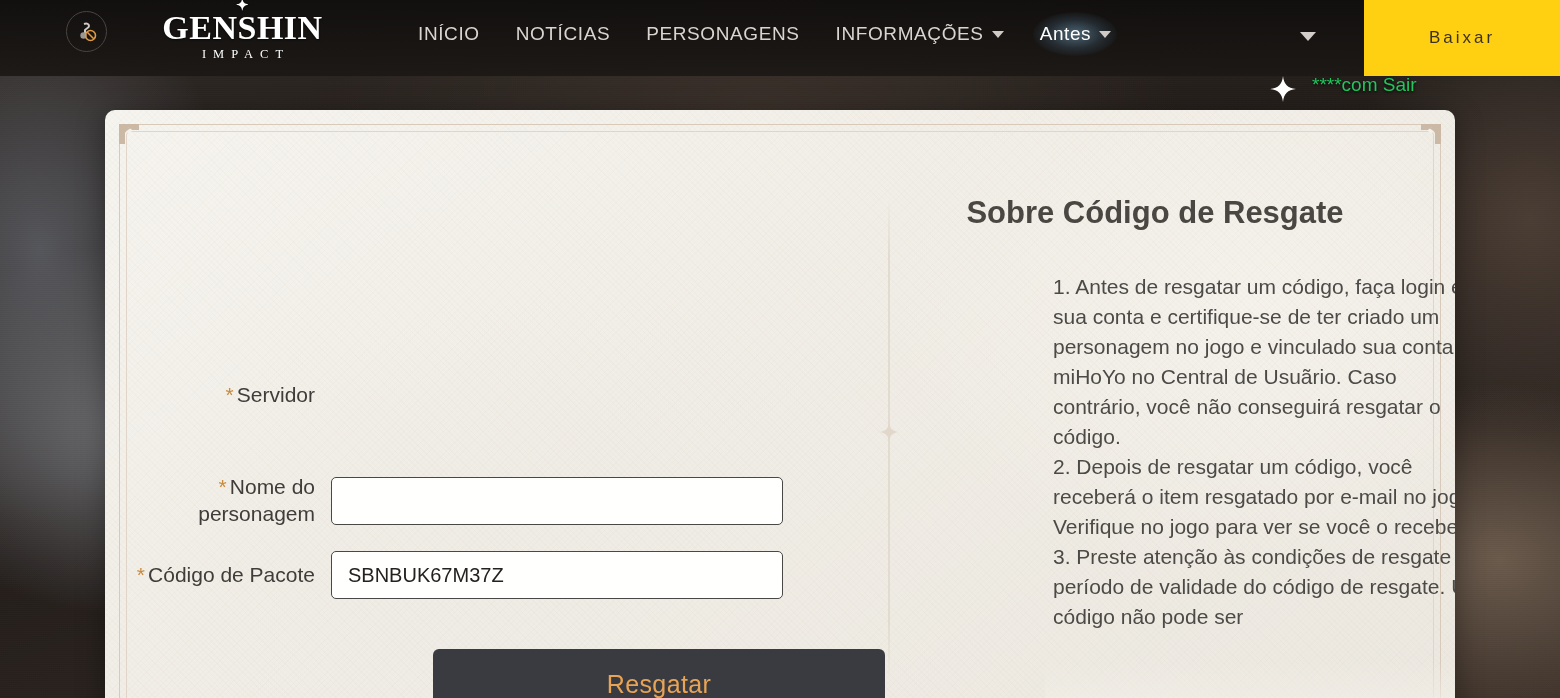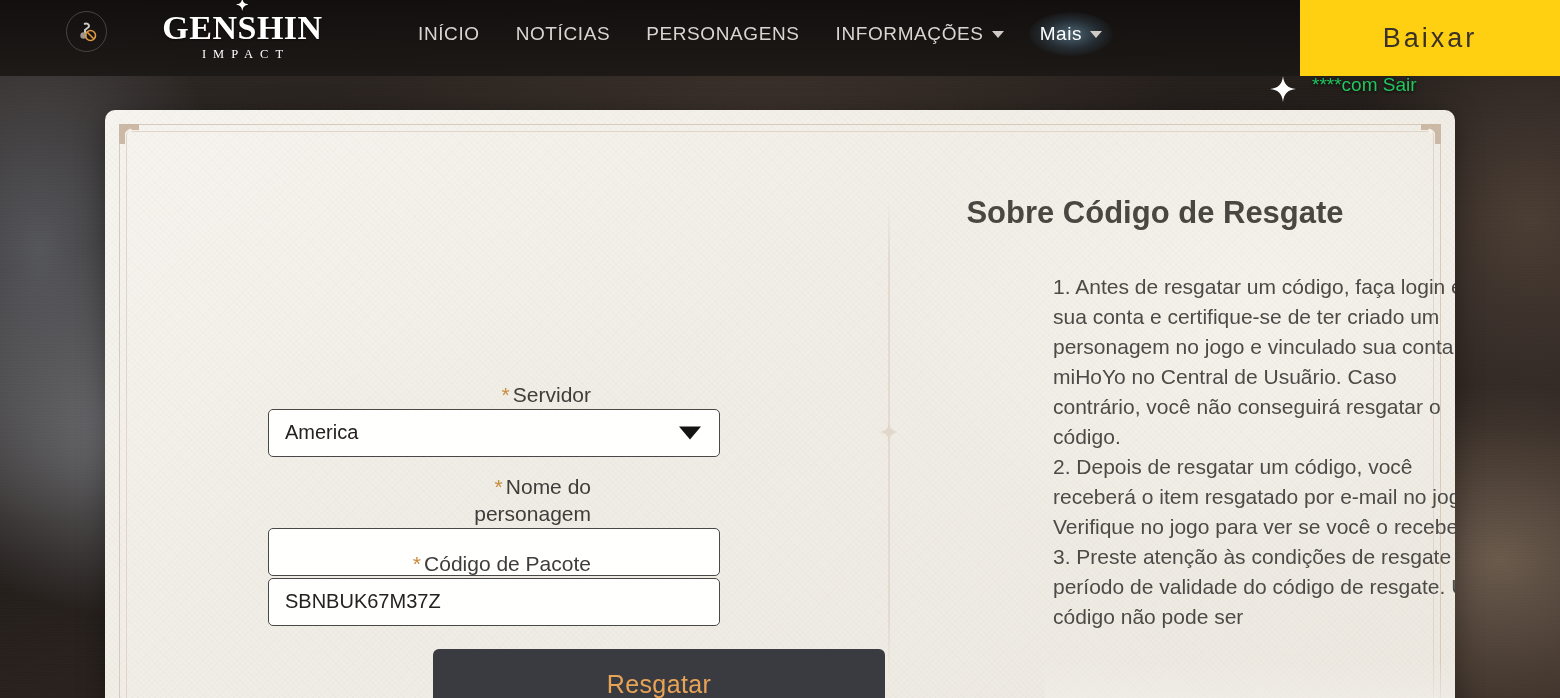--- a/index.html
+++ b/index.html
@@ -145,24 +145,24 @@
     width: 0; height: 0;
     border-left: 8px solid transparent;
     border-right: 8px solid transparent;
     border-top: 9px solid #d3cec9;
     cursor: pointer;
   }
 
   .download-btn {
     position: absolute;
     right: 0; top: 0;
-    width: 260px; height: 76px;
+    width: 196px; height: 76px;
     background: #ffd011;
     color: #3a3228;
-    font-size: 27px;
+    font-size: 17px;
     letter-spacing: 3px;
     display: flex;
     align-items: center;
     justify-content: center;
     cursor: pointer;
     border: none;
     font-family: "Liberation Sans", sans-serif;
   }
 
   
@@ -254,21 +254,20 @@
     color: #4a4642;
     letter-spacing: 0.2px;
   }
 
   .field-row {
     position: absolute;
     left: 0;
     width: 778px;
     display: flex;
     align-items: center;
-    flex-direction: column;
   }
   .field-row.r1 { top: 272px; }
   .field-row.r2 { top: 356px; margin-top: 8px; }
   .field-row.r3 { top: 441px; }
 
   .field-label {
     width: 226px;
     text-align: right;
     padding-right: 16px;
     font-size: 21px;
@@ -409,21 +408,21 @@
         <span>NOTÍCIAS</span>
       </div>
       <div class="nav-item">
         <span>PERSONAGENS</span>
       </div>
       <div class="nav-item">
         <span>INFORMAÇÕES</span>
         <span class="caret"></span>
       </div>
       <div class="nav-item active">
-        <span>Mais</span>
+        <span>Antes</span>
         <span class="caret"></span>
       </div>
     </div>
 
     <div class="nav-more-caret"></div>
 
     <button class="download-btn">Baixar</button>
   </div>
 
   <div class="account-strip">
@@ -466,24 +465,20 @@
         <path d="M24 6 Q6 6 6 24" fill="none" stroke="#cbb9a6" stroke-width="2"></path>
       </svg>
     </div>
 
     <div class="form-panel">
 
 
       <div class="field-row r1">
         <div class="field-label">
           <span class="req-star">*</span><span>Servidor</span>
-        </div>
-        <div class="input-box select">
-          <span>America</span>
-          <span class="select-caret"></span>
         </div>
       </div>
 
       <div class="field-row r2">
         <div class="field-label">
           <span class="req-star">*</span><span>Nome do personagem</span>
         </div>
         <div class="input-box">
           <span class="input-empty" title=""></span>
         </div>

